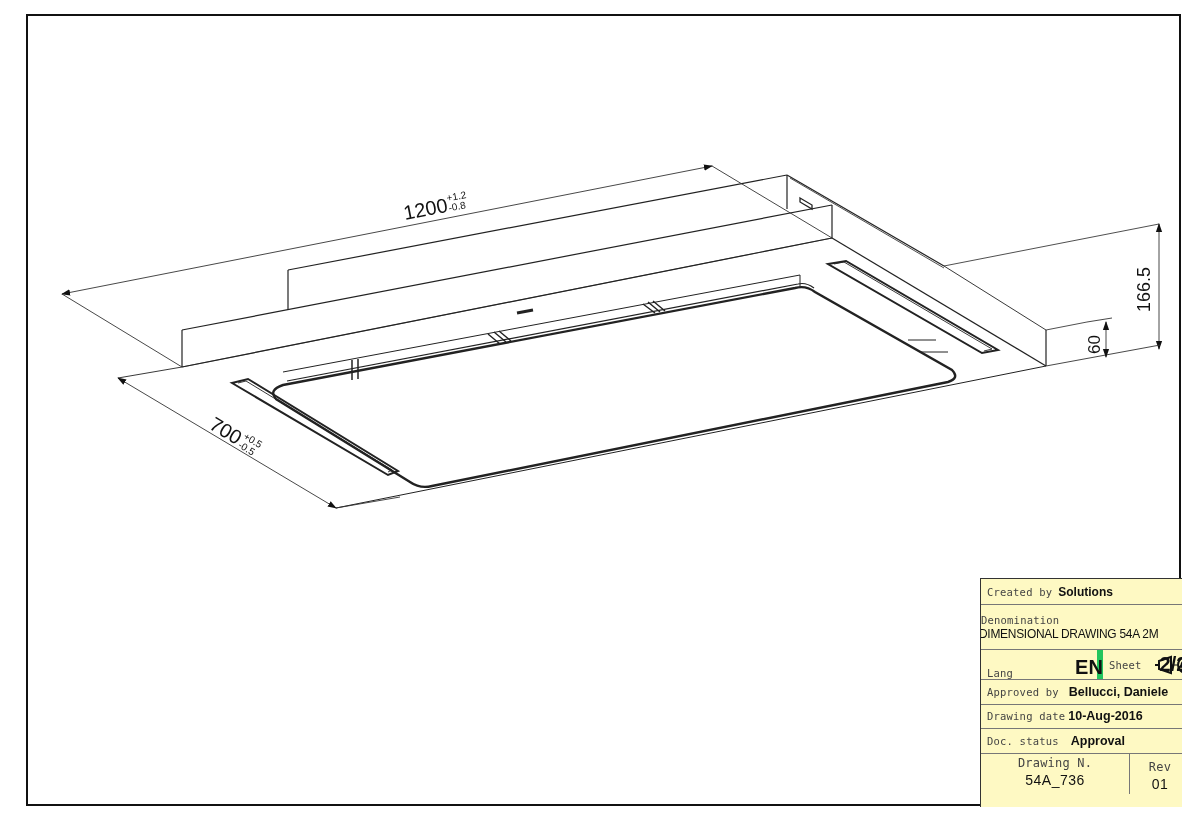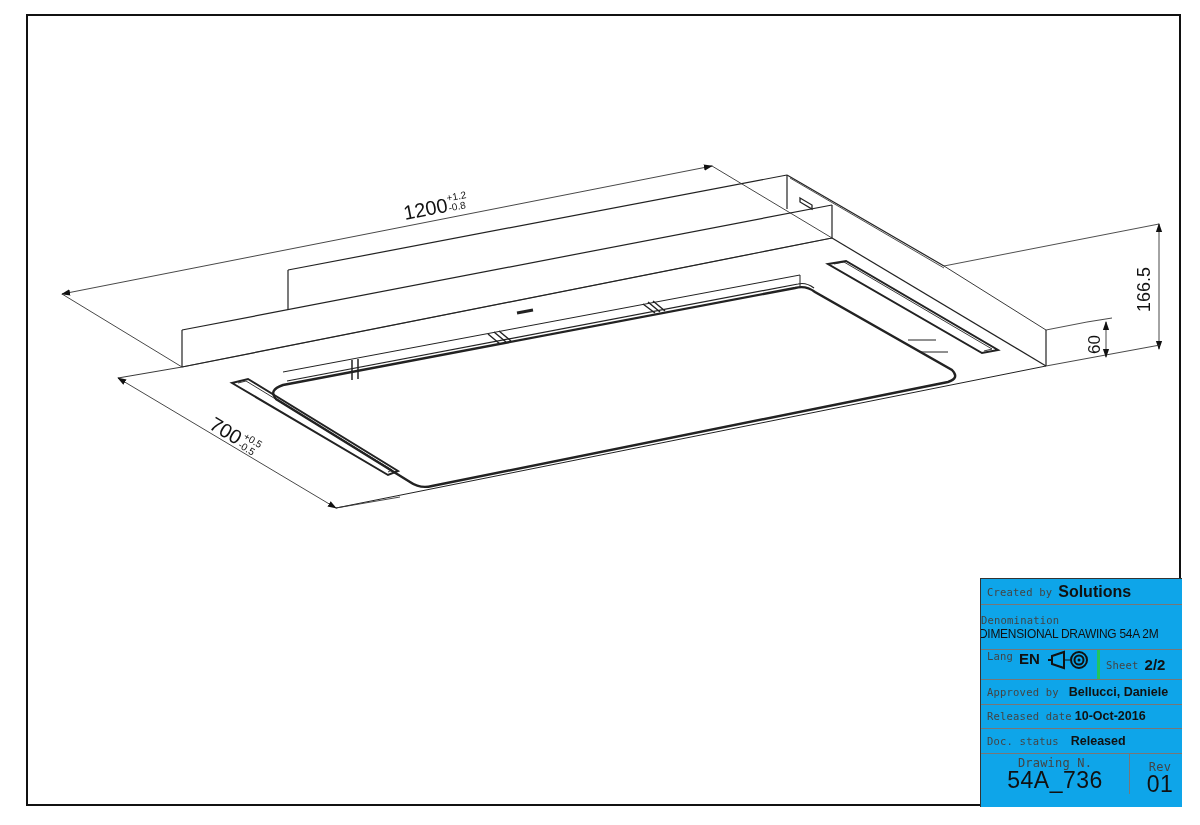--- a/index.html
+++ b/index.html
@@ -1,37 +1,37 @@
 <!DOCTYPE html>
 <html><head>
   <meta charset="utf-8">
   <style>
     html, body { margin: 0; padding: 0; background: #ffffff; }
     body { width: 1200px; height: 825px; position: relative; overflow: hidden; font-family: "Liberation Sans", sans-serif; }
     #sheet-frame { position: absolute; left: 26px; top: 14px; width: 1155px; height: 792px; border: 2px solid #111; box-sizing: border-box; }
     #drawing { position: absolute; left: 0; top: 0; width: 1200px; height: 825px; }
     .dim-text { font-family: "Liberation Sans", sans-serif; fill: #111; }
-    #title-block { position: absolute; left: 980px; top: 578px; width: 202px; height: 229px; border-left: 1.5px solid #333; border-top: 1.5px solid #333; box-sizing: border-box; background: #0ea5e9; }
+    #title-block { position: absolute; left: 980px; top: 578px; width: 202px; height: 229px; border-left: 1.5px solid #333; border-top: 1.5px solid #333; box-sizing: border-box; background: #fef9c3; }
     .tb-row { position: relative; border-bottom: 1px solid #777; box-sizing: border-box; display: flex; align-items: center; white-space: nowrap; overflow: hidden; }
     .tb-label { font-family: "DejaVu Sans Mono", monospace; font-size: 10.5px; color: #444; letter-spacing: 0.2px; margin-left: 6px; }
     .tb-value { font-family: "Liberation Sans", sans-serif; font-weight: bold; font-size: 12.5px; color: #111; margin-left: 6px; }
     .r1 { height: 26px; }
     .r2 { height: 45px; flex-direction: column; align-items: flex-start; justify-content: center; }
     .r2 .tb-label { text-align: center; margin: 0; display: block; }
     .r2 .tb-denom { font-family: "Liberation Sans", sans-serif; font-size: 13px; color: #111; text-align: left; margin-left: -2px; letter-spacing: -0.3px; transform: scaleX(0.92); transform-origin: left center; display: block; }
     .r3 { height: 30px; }
-    .r3 .lang-cell { display: flex; align-items: flex-start; height: 100%; width: 116px; border-right: 3px solid #22c55e; }
+    .r3 .lang-cell { display: flex; align-items: flex-end; height: 100%; width: 116px; border-right: 6px solid #22c55e; gap: 44px; }
     .r3 .sheet-cell { display: flex; align-items: center; height: 100%; }
-    .r3 .tb-value.big { font-size: 15px; margin-left: 6px; }
+    .r3 .tb-value.big { font-size: 20px; margin-left: 18px; }
     .r4, .r5, .r6, .r7 { height: 24.5px; }
     .r8 { height: 40px; border-bottom: none; gap: 8px; }
     .r8 .dn-cell { width: 148px; height: 100%; border-right: 1px solid #777; display: flex; flex-direction: column; align-items: center; justify-content: flex-start; }
     .r8 .rev-cell { flex: 1; height: 100%; display: flex; flex-direction: column; align-items: center; justify-content: flex-end; }
     .r8 .tb-label { margin: 2px 0 0 0; font-size: 12px; }
-    .r8 .big-num { font-family: "Liberation Sans", sans-serif; font-size: 23px; color: #111; line-height: 20px; letter-spacing: 0.5px; }
+    .r8 .big-num { font-family: "Liberation Sans", sans-serif; font-size: 14px; color: #111; line-height: 20px; letter-spacing: 0.5px; }
     .proj-icon { display: inline-block; margin-left: 6px; }
   </style>
 </head>
 <body>
 
 <div id="sheet-frame"></div>
 
 <svg id="drawing" viewBox="0 0 1200 825" xmlns="http://www.w3.org/2000/svg">
   <defs>
     <marker id="arr" viewBox="0 0 10 10" refX="9" refY="5" markerWidth="9" markerHeight="9" orient="auto-start-reverse" markerUnits="userSpaceOnUse">
@@ -121,21 +121,21 @@
     <text class="dim-text" font-size="18" x="0" y="0">166.5</text>
   </g>
   <g transform="translate(1100,354) rotate(-90)">
     <text class="dim-text" font-size="17" x="0" y="0">60</text>
   </g>
 </svg>
 
 <div id="title-block">
   <div class="tb-row r1">
     <span class="tb-label">Created by</span>
-    <span class="tb-value" style="font-size:16px">Solutions</span>
+    <span class="tb-value" style="font-size:12px">Solutions</span>
   </div>
   <div class="tb-row r2">
     <span class="tb-label">Denomination</span>
     <span class="tb-denom">DIMENSIONAL  DRAWING  54A  2M</span>
   </div>
   <div class="tb-row r3">
     <div class="lang-cell">
       <span class="tb-label">Lang</span>
       <span class="tb-value big">EN</span>
       <span class="proj-icon">
@@ -151,26 +151,26 @@
     <div class="sheet-cell">
       <span class="tb-label">Sheet</span>
       <span class="tb-value big">2/2</span>
     </div>
   </div>
   <div class="tb-row r5">
     <span class="tb-label">Approved by</span>
     <span class="tb-value" style="margin-left:10px">Bellucci, Daniele</span>
   </div>
   <div class="tb-row r6">
-    <span class="tb-label">Released date</span>
-    <span class="tb-value" style="margin-left:3px">10-Oct-2016</span>
+    <span class="tb-label">Drawing date</span>
+    <span class="tb-value" style="margin-left:3px">10-Aug-2016</span>
   </div>
   <div class="tb-row r7">
     <span class="tb-label">Doc. status</span>
-    <span class="tb-value" style="margin-left:12px">Released</span>
+    <span class="tb-value" style="margin-left:12px">Approval</span>
   </div>
   <div class="tb-row r8">
     <div class="dn-cell">
       <span class="tb-label">Drawing N.</span>
       <span class="big-num">54A_736</span>
     </div>
     <div class="rev-cell">
       <span class="tb-label">Rev</span>
       <span class="big-num">01</span>
     </div>

